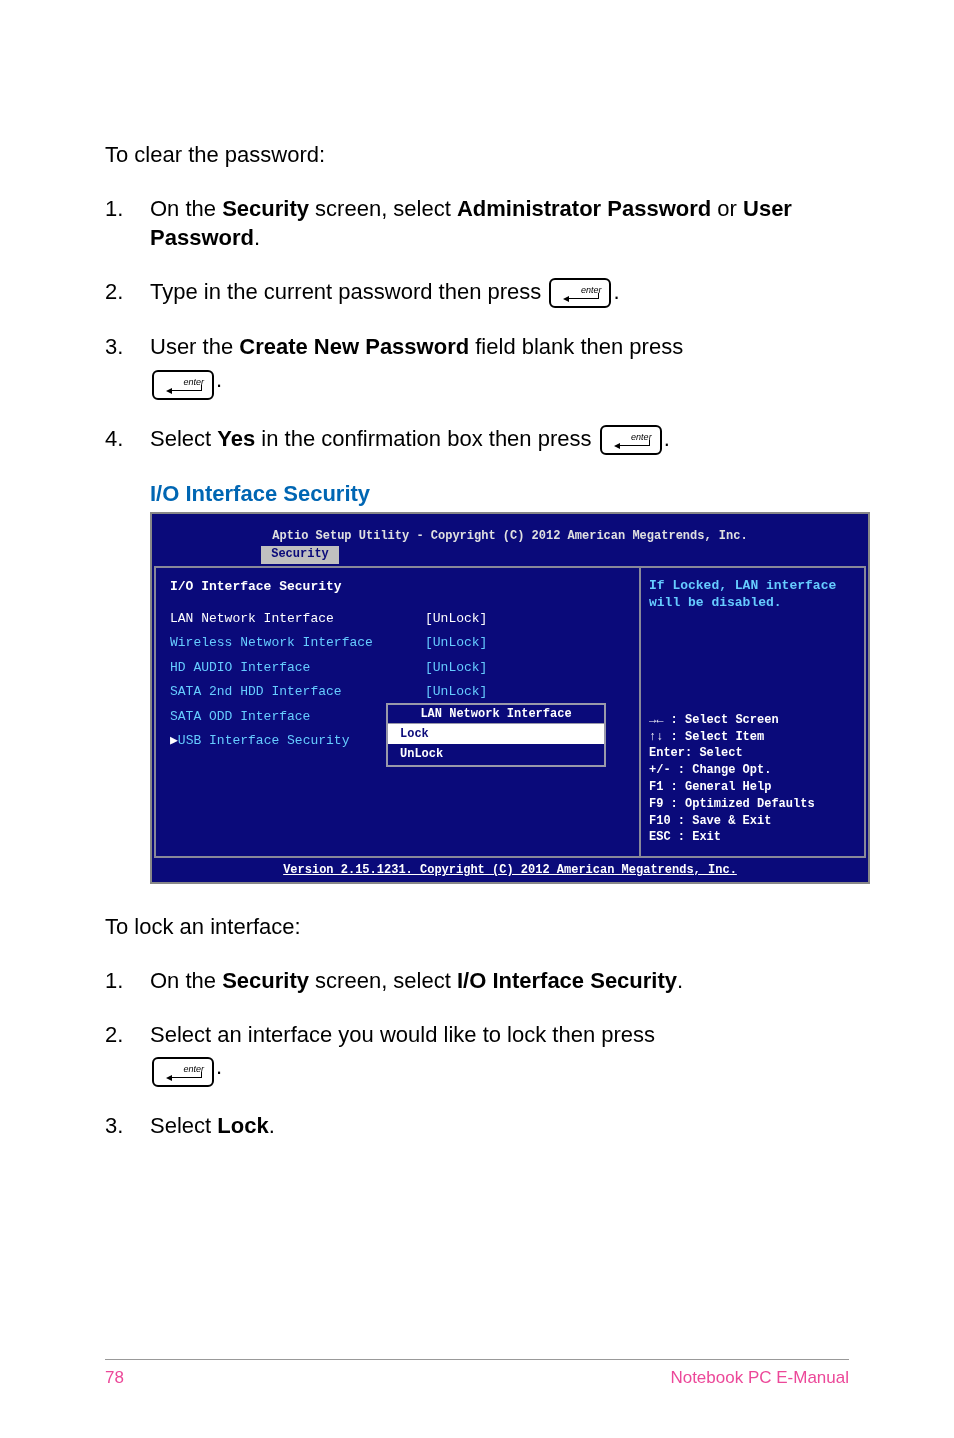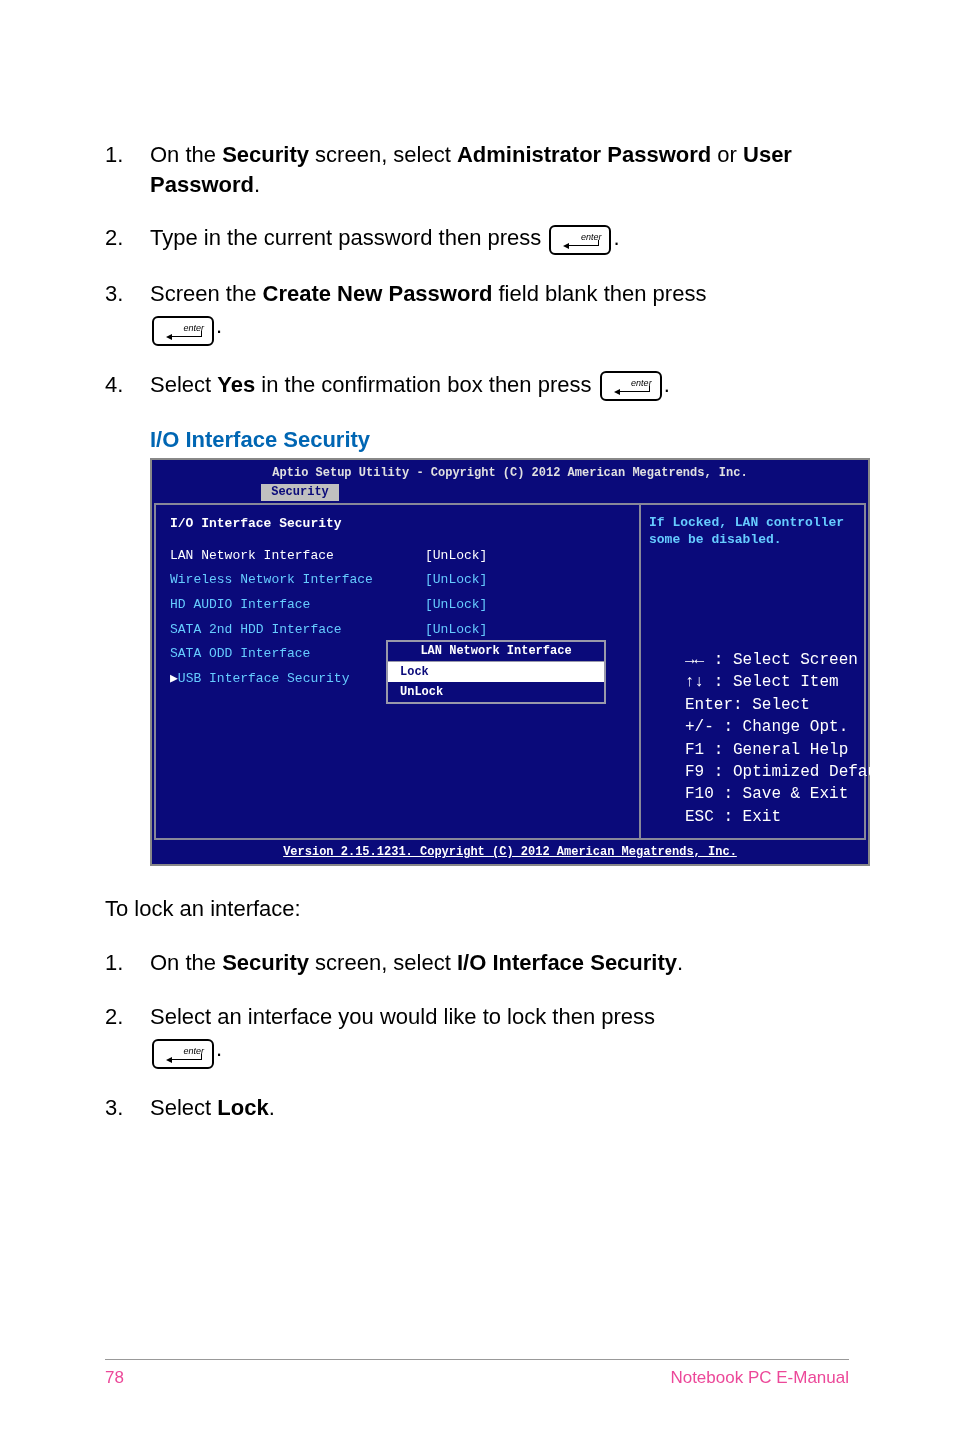--- a/index.html
+++ b/index.html
@@ -98,21 +98,21 @@
       margin-left: 45px;
       margin-bottom: 28px;
       border: 2px solid #888;
       font-family: "Courier New", monospace;
       font-size: 13px;
     }
     .bios-header {
       background: #0a0a7a;
       color: #e0e0e0;
       text-align: center;
-      padding: 6px 0 0 0;
+      padding: 15px 0 0 0;
       font-weight: bold;
       font-size: 12px;
       line-height: 1.3;
     }
     .bios-tab {
       display: inline-block;
       background: #c0c0c0;
       color: #0a0a7a;
       padding: 1px 10px;
       margin-top: 2px;
@@ -157,24 +157,23 @@
       font-weight: bold;
       margin-bottom: 14px;
     }
     .bios-hint-top {
       color: #6cf;
       font-weight: bold;
       margin-bottom: 100px;
       line-height: 1.3;
     }
     .bios-keys {
-      font-weight: normal;
-      font-size: 16px;
+      font-weight: bold;
+      font-size: 12px;
       line-height: 1.4;
-      margin-left: 36px;
     }
     .bios-keys div { white-space: nowrap; }
     .bios-footer {
       background: #0a0a7a;
       color: #fff;
       text-align: center;
       padding: 2px 0 4px;
       font-weight: bold;
       font-size: 12px;
       text-decoration: underline;
@@ -226,30 +225,31 @@
       justify-content: space-between;
       font-size: 17px;
       color: #ec4899;
     }
   </style>
 </head>
 <body>
 
 <div class="content">
 
+  <p class="intro">To clear the password:</p>
 
   <ol class="main-list">
     <li>
       <span>On the </span><span class="bold">Security</span><span> screen, select </span><span class="bold">Administrator Password</span><span> or </span><span class="bold">User Password</span><span>.</span>
     </li>
     <li>
       <span>Type in the current password then press </span><span class="enter-key"><span class="enter-arrow"></span></span><span>.</span>
     </li>
     <li>
-      <span>Screen the </span><span class="bold">Create New Password</span><span> field blank then press </span><br>
+      <span>User the </span><span class="bold">Create New Password</span><span> field blank then press </span><br>
       <span class="enter-key" style="margin-top:8px"><span class="enter-arrow"></span></span><span>.</span>
     </li>
     <li>
       <span>Select </span><span class="bold">Yes</span><span> in the confirmation box then press </span><span class="enter-key"><span class="enter-arrow"></span></span><span>.</span>
     </li>
   </ol>
 
   <div class="section-title">I/O Interface Security</div>
 
   <div class="bios">
@@ -286,21 +286,21 @@
 
         <div class="bios-popup">
           <div class="bios-popup-title">LAN Network Interface</div>
           <div class="bios-popup-body">
             <div class="bios-popup-opt sel">Lock</div>
             <div class="bios-popup-opt notsel">UnLock</div>
           </div>
         </div>
       </div>
       <div class="bios-right">
-        <div class="bios-hint-top">If Locked, LAN controller some be disabled.</div>
+        <div class="bios-hint-top">If Locked, LAN interface will be disabled.</div>
         <div class="bios-keys">
           <div>→←  : Select Screen</div>
           <div>↑↓   : Select Item</div>
           <div>Enter: Select</div>
           <div>+/-  : Change Opt.</div>
           <div>F1   : General Help</div>
           <div>F9   : Optimized Defaults</div>
           <div>F10  : Save &amp; Exit</div>
           <div>ESC  : Exit</div>
         </div>

